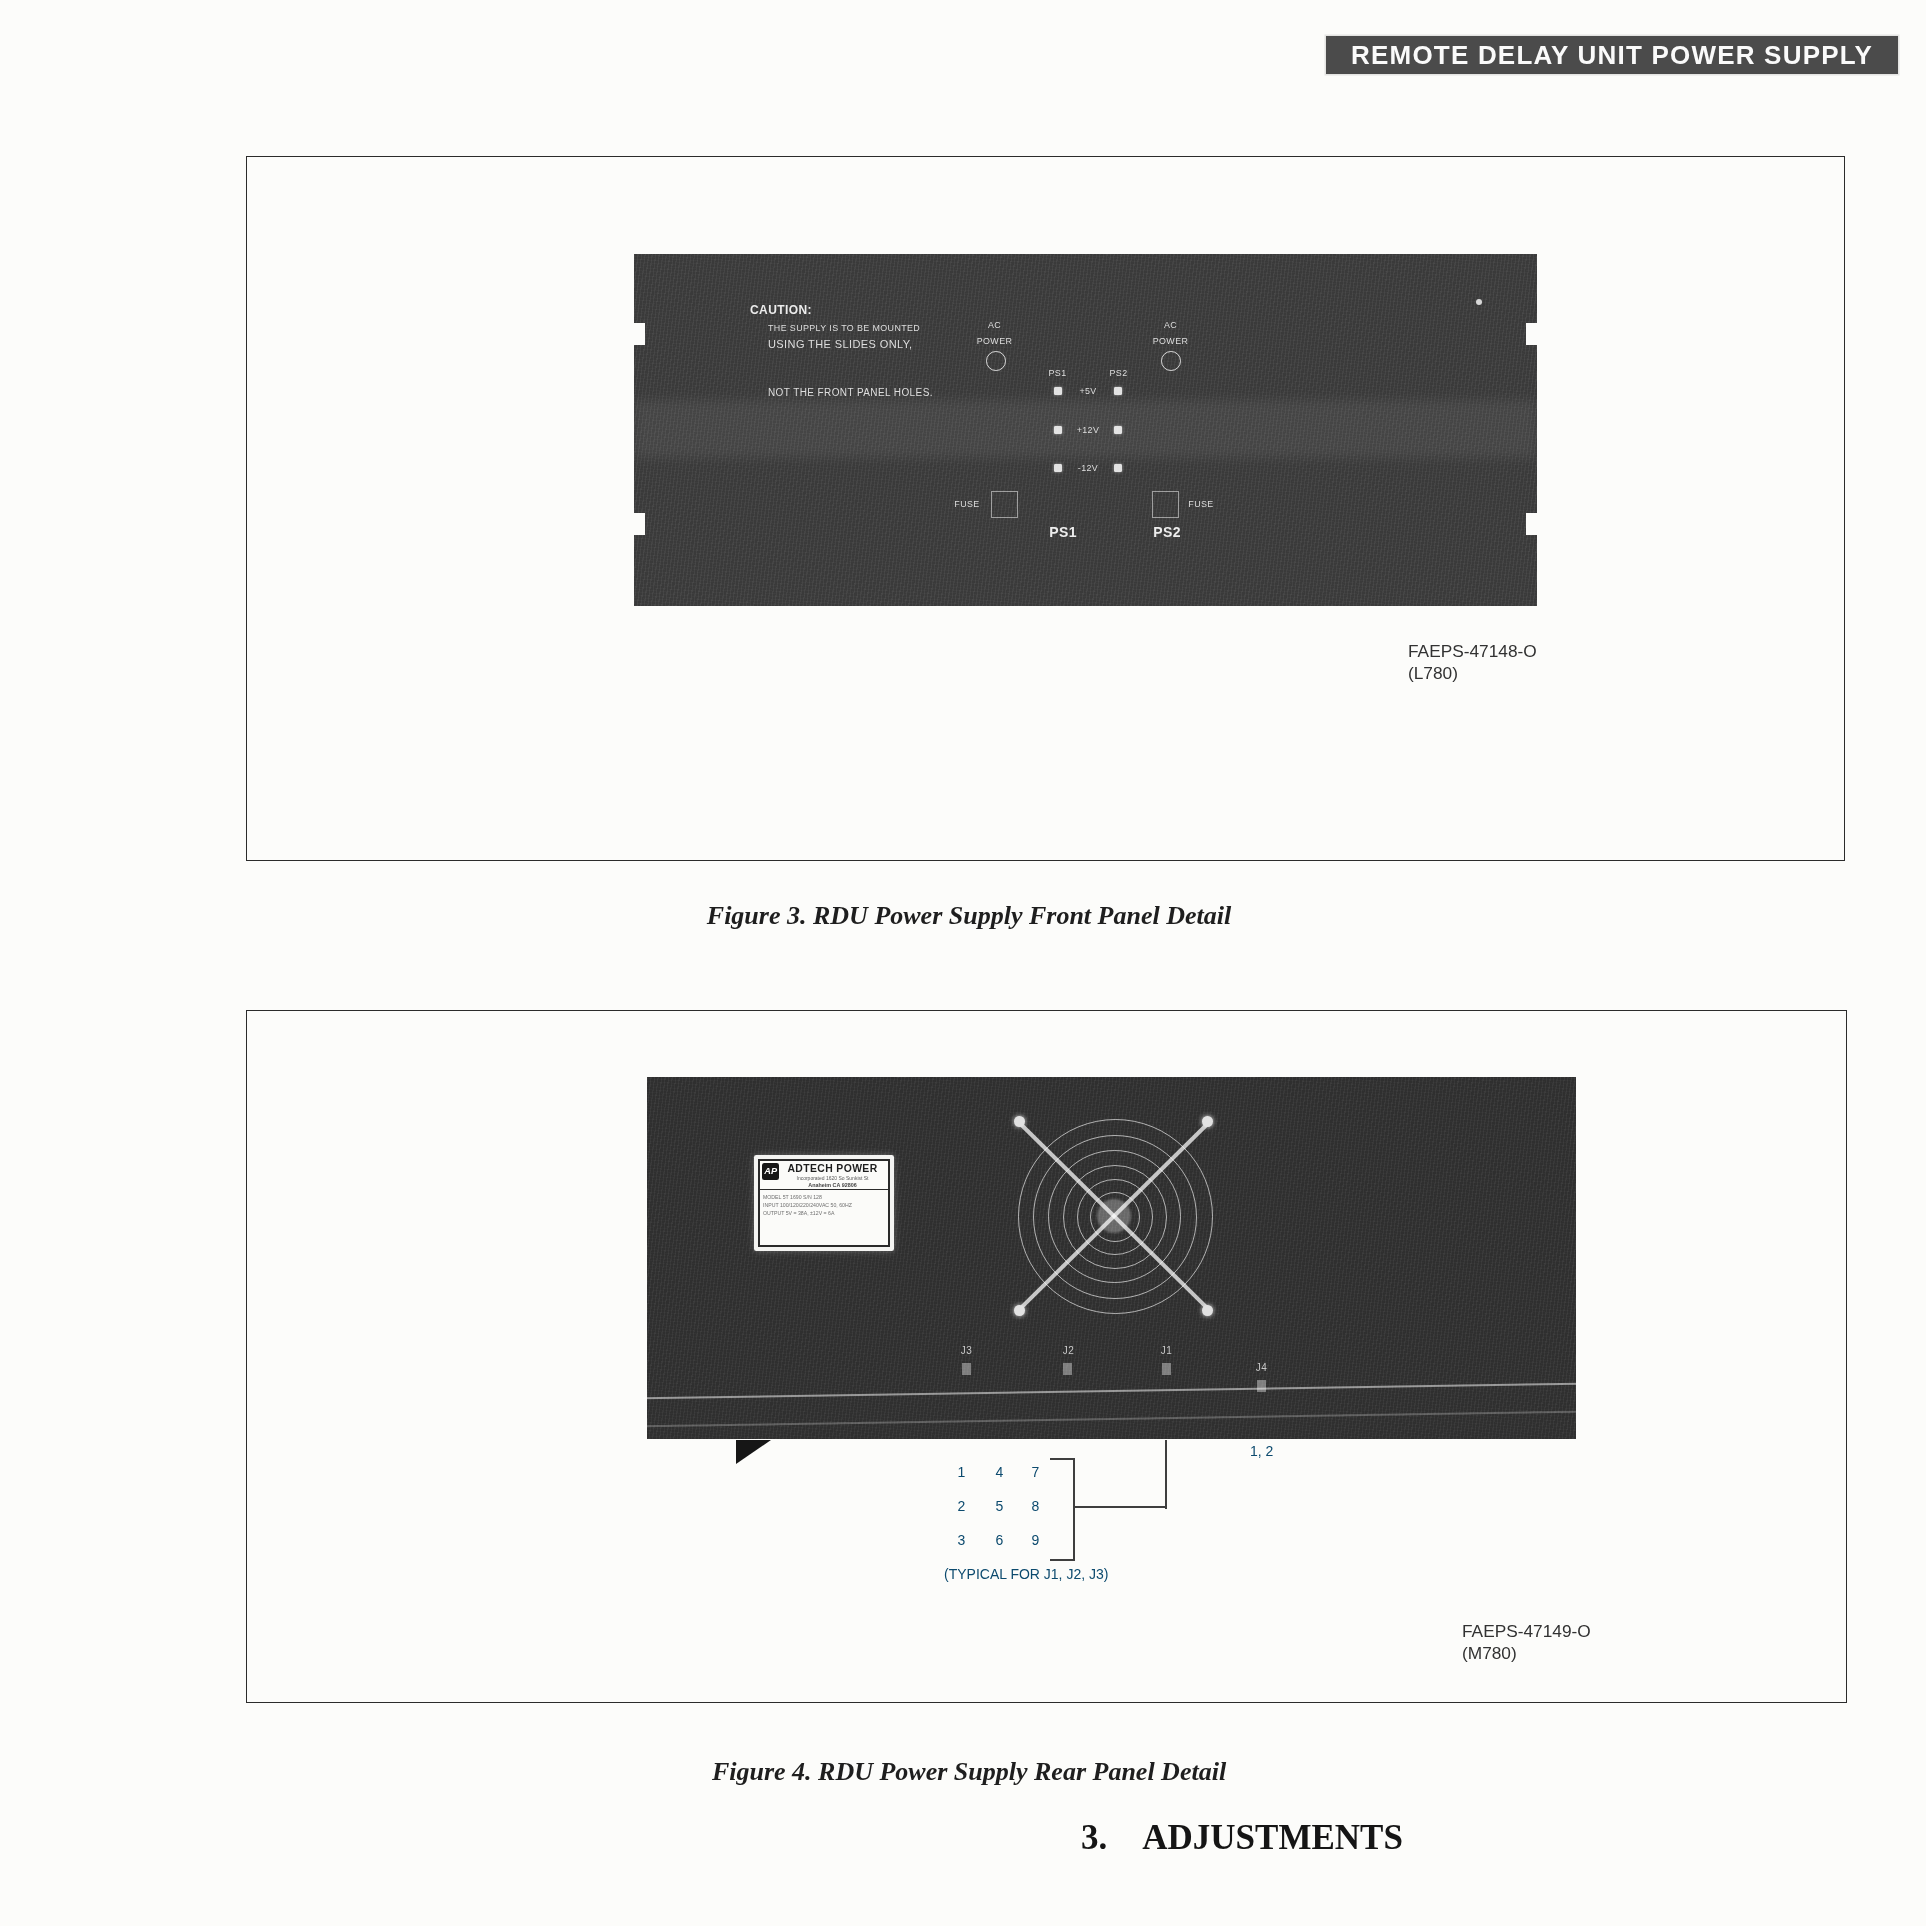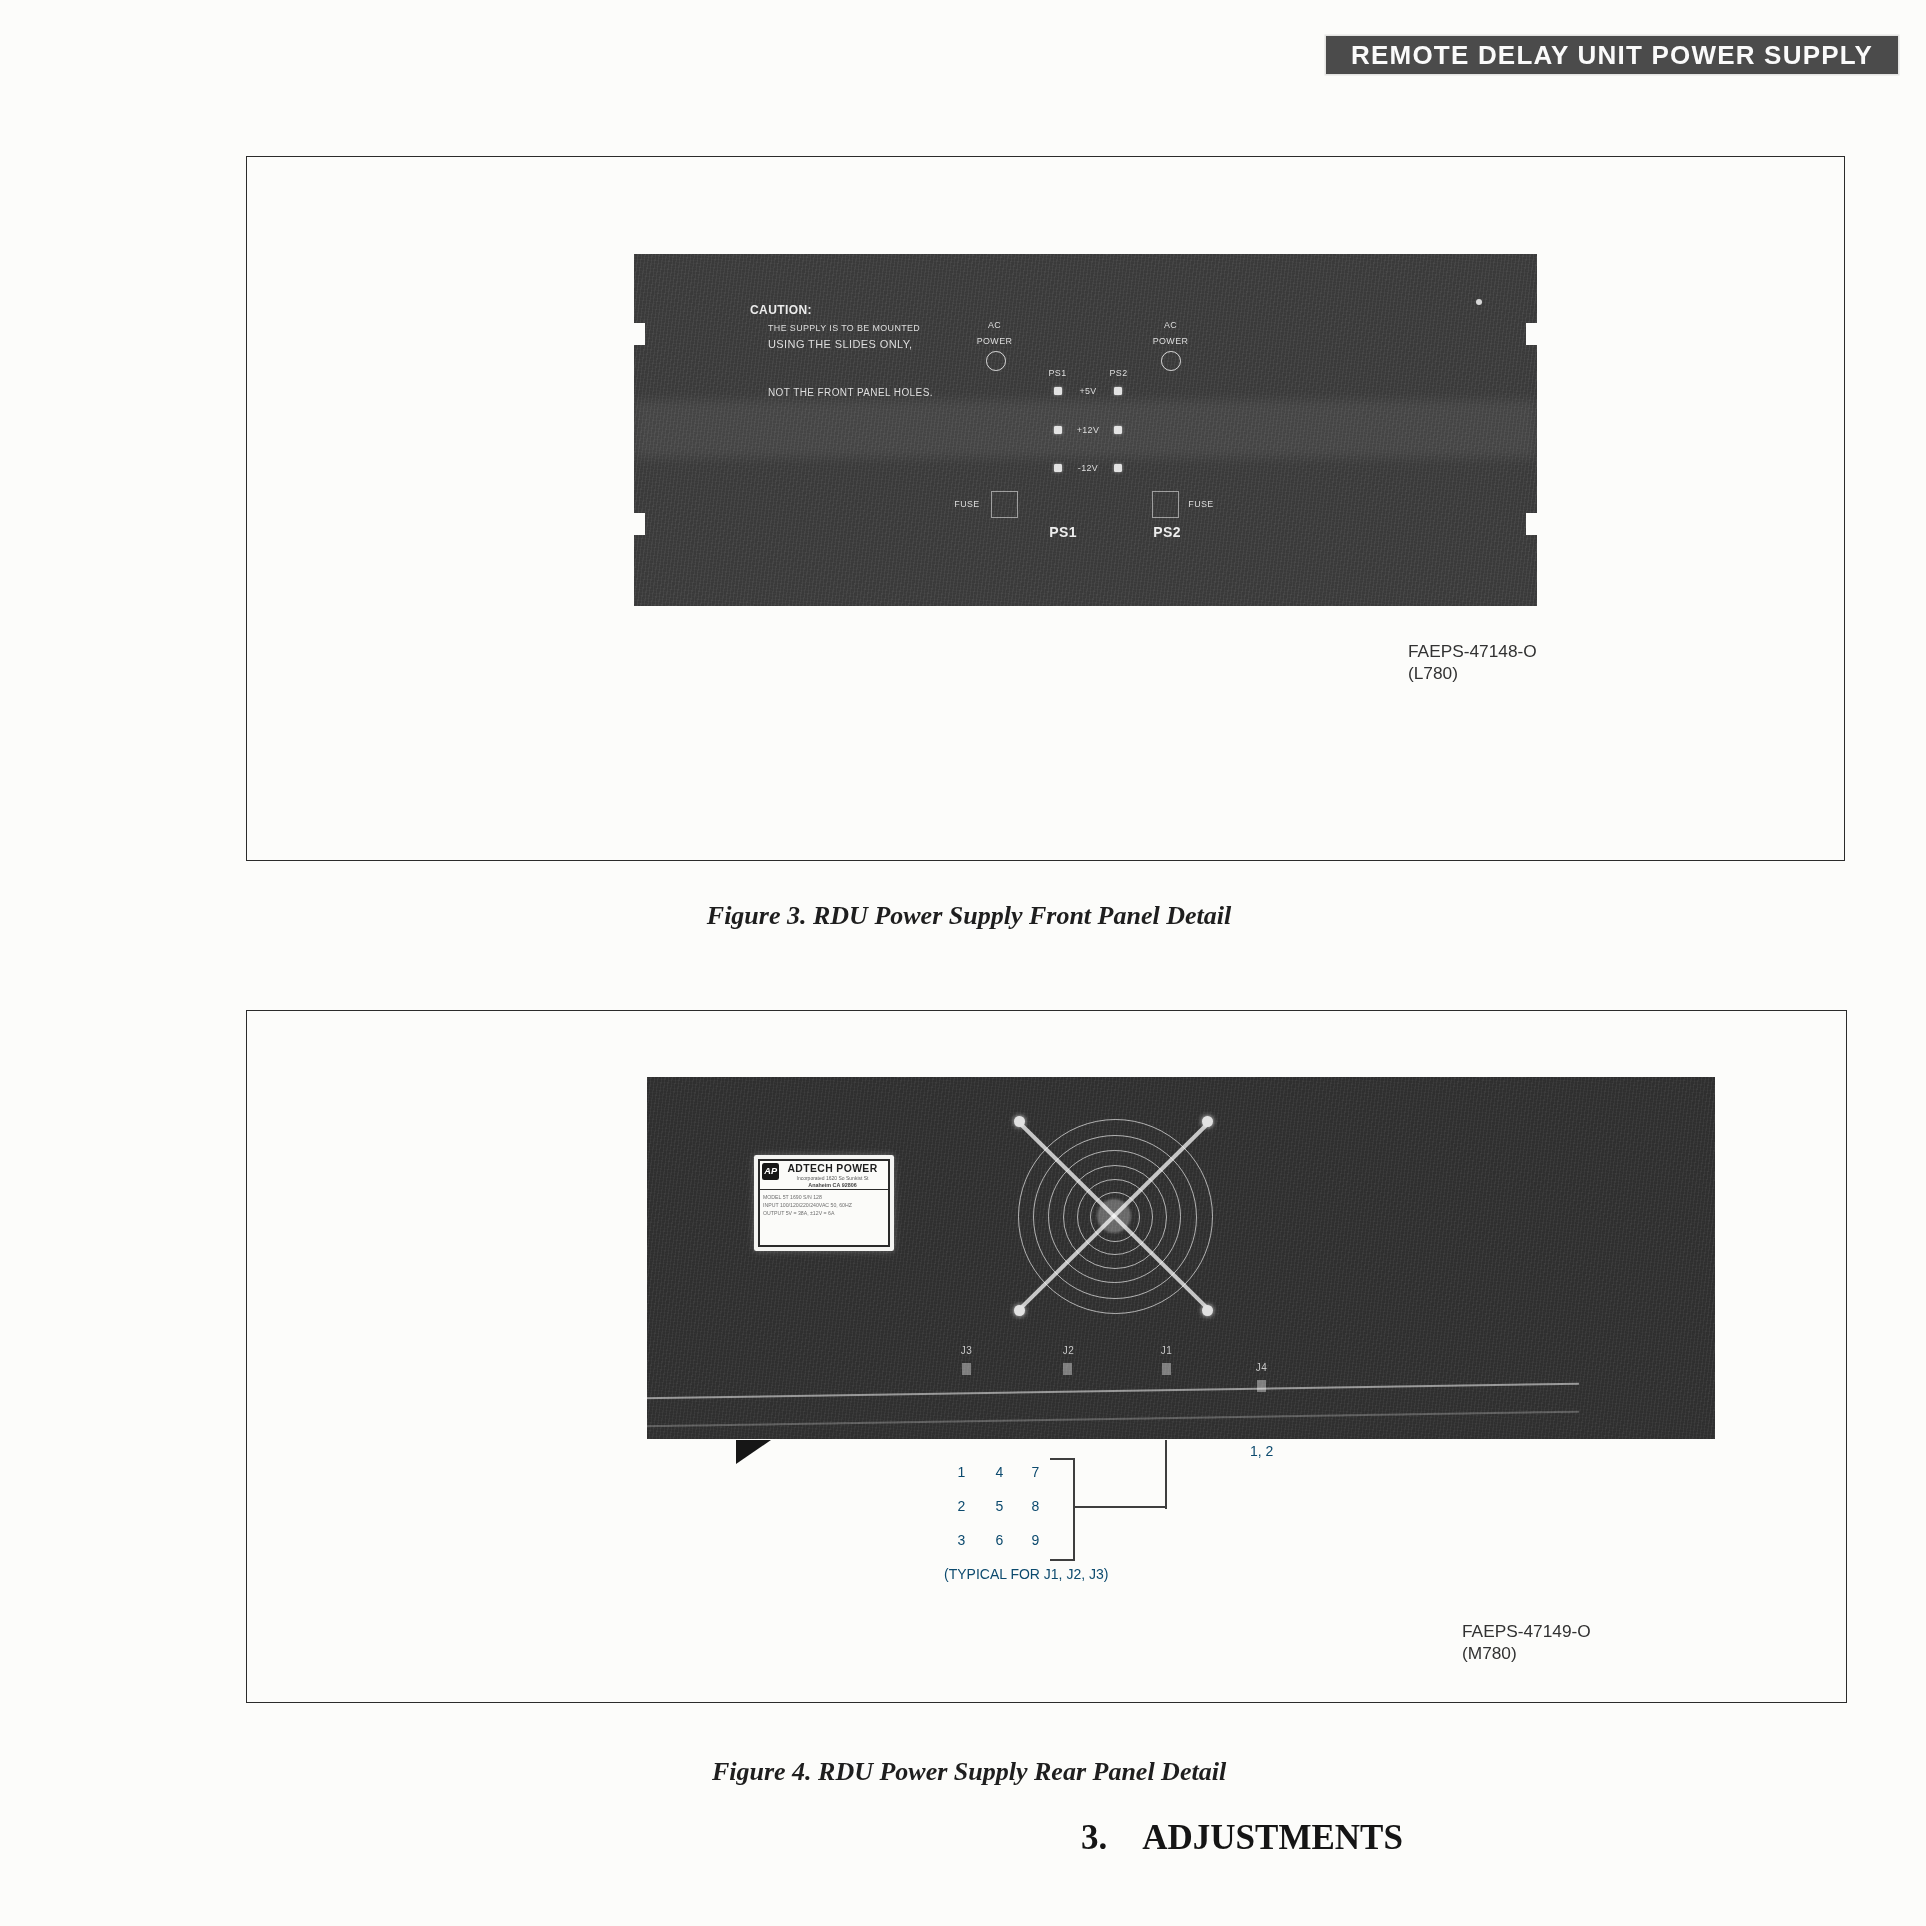--- a/index.html
+++ b/index.html
@@ -19,21 +19,21 @@
   .figframe{border:1.5px solid #2b2b2b;background:#fcfcfa;}
   .fig3frame{left:246px;top:156px;width:1597px;height:703px;}
   .fig4frame{left:246px;top:1010px;width:1599px;height:691px;}
 
   
   .photo{background:#3d3d3d;
      background-image:
        repeating-linear-gradient(97deg, rgba(255,255,255,.035) 0 1.2px, rgba(0,0,0,.05) 1.2px 3.5px),
        repeating-linear-gradient(4deg, rgba(255,255,255,.025) 0 0.8px, rgba(0,0,0,0) 0.8px 2.7px);}
   .photo3{left:634px;top:254px;width:903px;height:352px;}
-  .photo4{left:647px;top:1077px;width:1068px;height:362px;background-color:#313131;}
+  .photo4{left:647px;top:1077px;width:929px;height:362px;background-color:#313131;}
   .band{left:0;top:146px;width:100%;height:58px;background:rgba(255,255,255,.06);filter:blur(5.4px);}
   .notch{width:11.6px;height:21.6px;background:#fcfcfa;}
 
   .ph-label{color:#dedede;letter-spacing:0.4px;white-space:nowrap;}
   .led{width:7.7px;height:7.7px;background:rgba(255,255,255,.85);border-radius:1.2px;
        box-shadow:0 0 3.1px rgba(255,255,255,.5);}
   .ac-circle{width:17.7px;height:17.7px;border:1.5px solid rgba(235,235,235,.9);border-radius:50%;}
   .fusebox{width:25px;height:25px;border:1.5px solid rgba(255,255,255,.5);}
 
   

